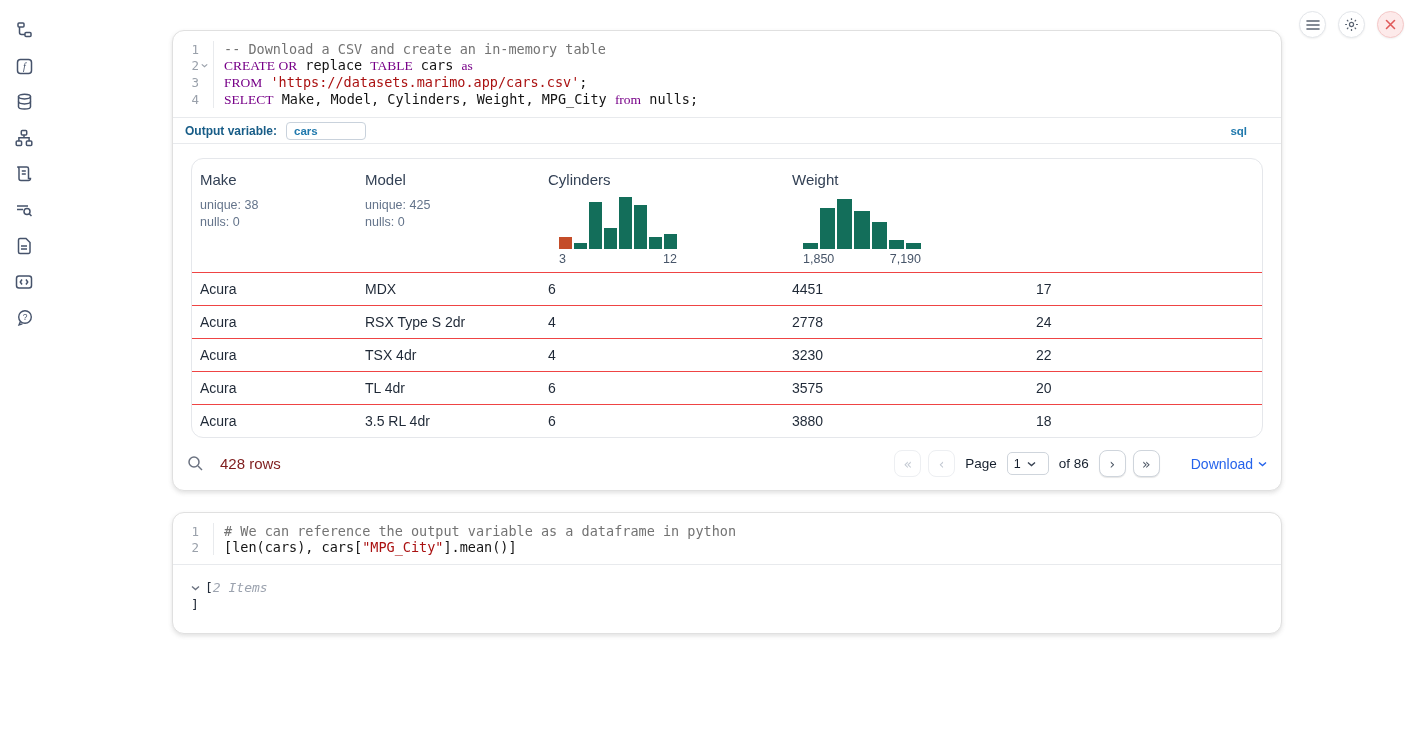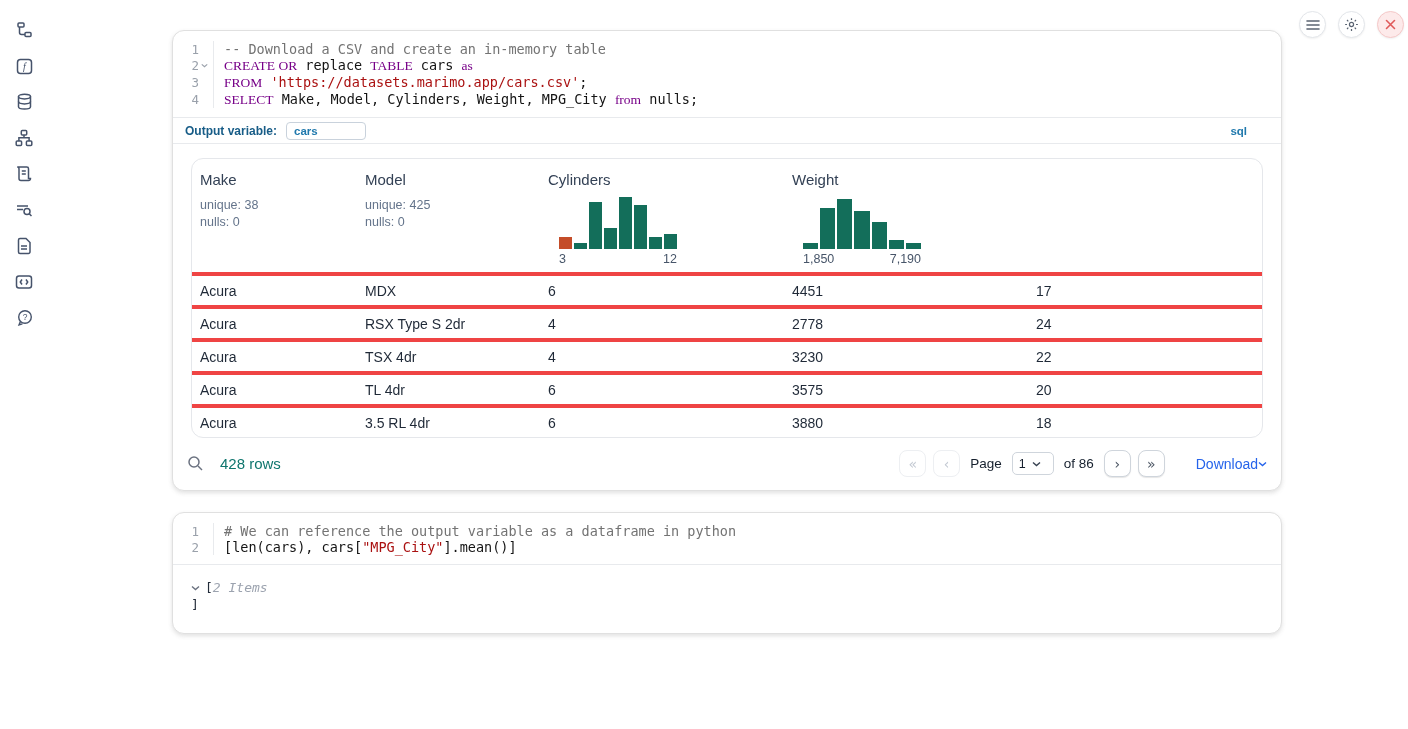--- a/index.html
+++ b/index.html
@@ -54,39 +54,39 @@
   .thead, .trow { display:grid; grid-template-columns:165px 183px 244px 244px 1fr; }
   .thead { padding:12px 0 6px; }
   .th { padding-left:8px; }
   .th-name { font-size:15px; color:#334155; }
   .th-stats { margin-top:9px; font-size:12.5px; color:#64748b; line-height:16.5px; }
   .hist { margin-top:9px; padding-left:11px; width:130px; }
   .hist-bars { display:flex; align-items:flex-end; gap:2px; height:52px; width:118px; }
   .hist-bar { flex:1; }
   .hist-labels { display:flex; justify-content:space-between; width:118px;
                  font-size:12.5px; color:#475569; margin-top:3px; }
-  .trow { height:33px; align-items:center; border-top:4px solid #ef4444;
+  .trow { height:33px; align-items:center; border-top:1px solid #ef4444;
           font-size:14px; color:#1f2937; }
   .td { padding-left:8px; }
 
   
   .table-footer { display:flex; align-items:center; padding:12px 14px 13px; }
   .search-btn { color:#6b7280; background:none; border:none; display:flex; cursor:pointer; }
-  .rowcount { margin-left:16px; font-size:15px; color:#0f766e;text-align:right; }
+  .rowcount { margin-left:16px; font-size:15px; color:#7f1d1d;text-align:right; }
   .pager { margin-left:auto; display:flex; align-items:center; gap:7px; }
   .pg-btn { width:27px; height:27px; border-radius:8px; background:#fff; cursor:pointer;
             display:flex; align-items:center; justify-content:center;
             font-size:14px; line-height:1; font-family:"DejaVu Sans", sans-serif; }
   .pg-btn.enabled  { border:1px solid #cfd5dc; color:#4b5563; box-shadow:0 1px 1px rgba(0,0,0,.10); }
   .pg-btn.disabled { border:1px solid #edeff2; color:#c3c9d2; }
   .pg-label { font-size:13.5px; color:#16202e; margin:0 3px; }
   .page-select { min-width:42px; height:23px; border:1px solid #cfd5dc; border-radius:5px;
                  display:flex; align-items:center; gap:6px; padding:0 6px; cursor:pointer;
                  font-size:12.5px; color:#16202e; background:#fff; }
-  .download { margin-left:24px; display:flex; align-items:center; cursor:pointer;
+  .download { margin-left:24px; display:flex; align-items:center; gap:5px; cursor:pointer;
               color:#2563eb; font-size:14px; background:none; border:none; }
 
   
   .tree-output { padding:15px 18px 18px; font:13px "DejaVu Sans Mono", monospace; color:#232c3a; }
   .tree-head { display:flex; align-items:center; }
   .tree-chevron { color:#6b7280; margin-right:5px; display:flex; cursor:pointer; }
   .tree-items-label { color:#9ca3af; font-style:italic; }
   .tree-children { margin-left:5px; border-left:1px solid #e5e7eb; padding-left:15px; margin-top:2px; }
   .tree-entry { line-height:22px; }
   .tree-index { color:#7b7bd1; }

